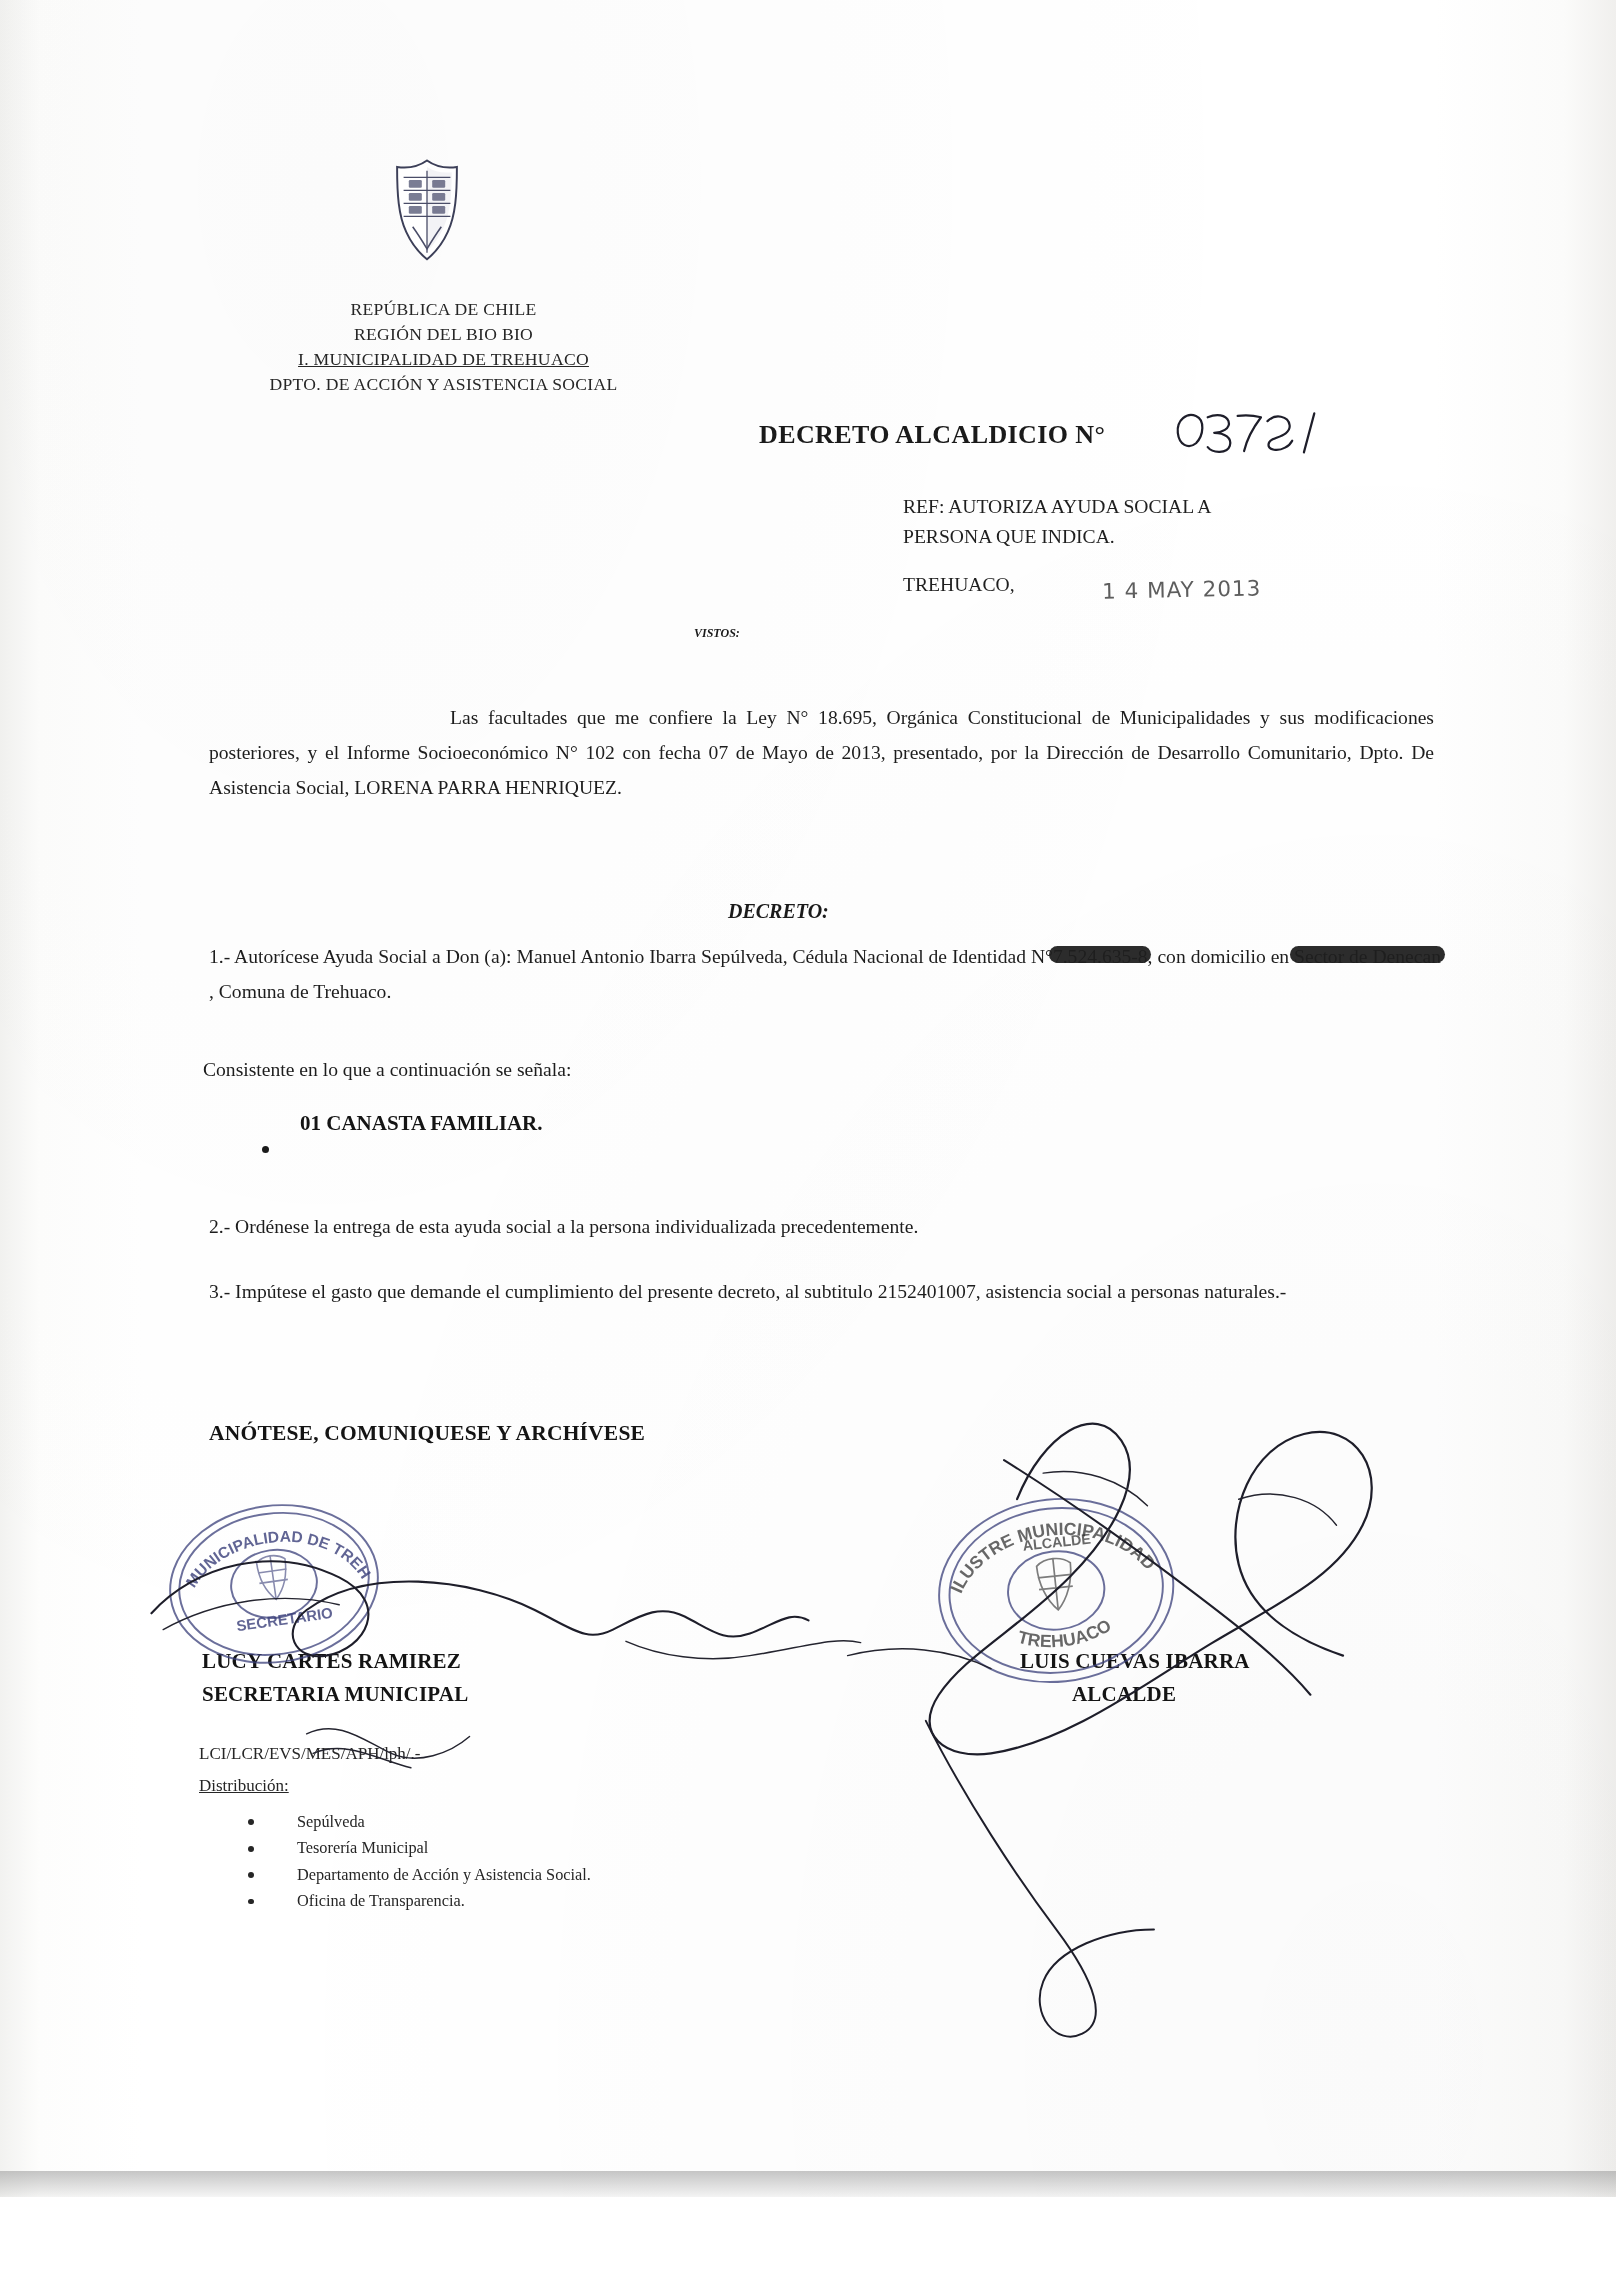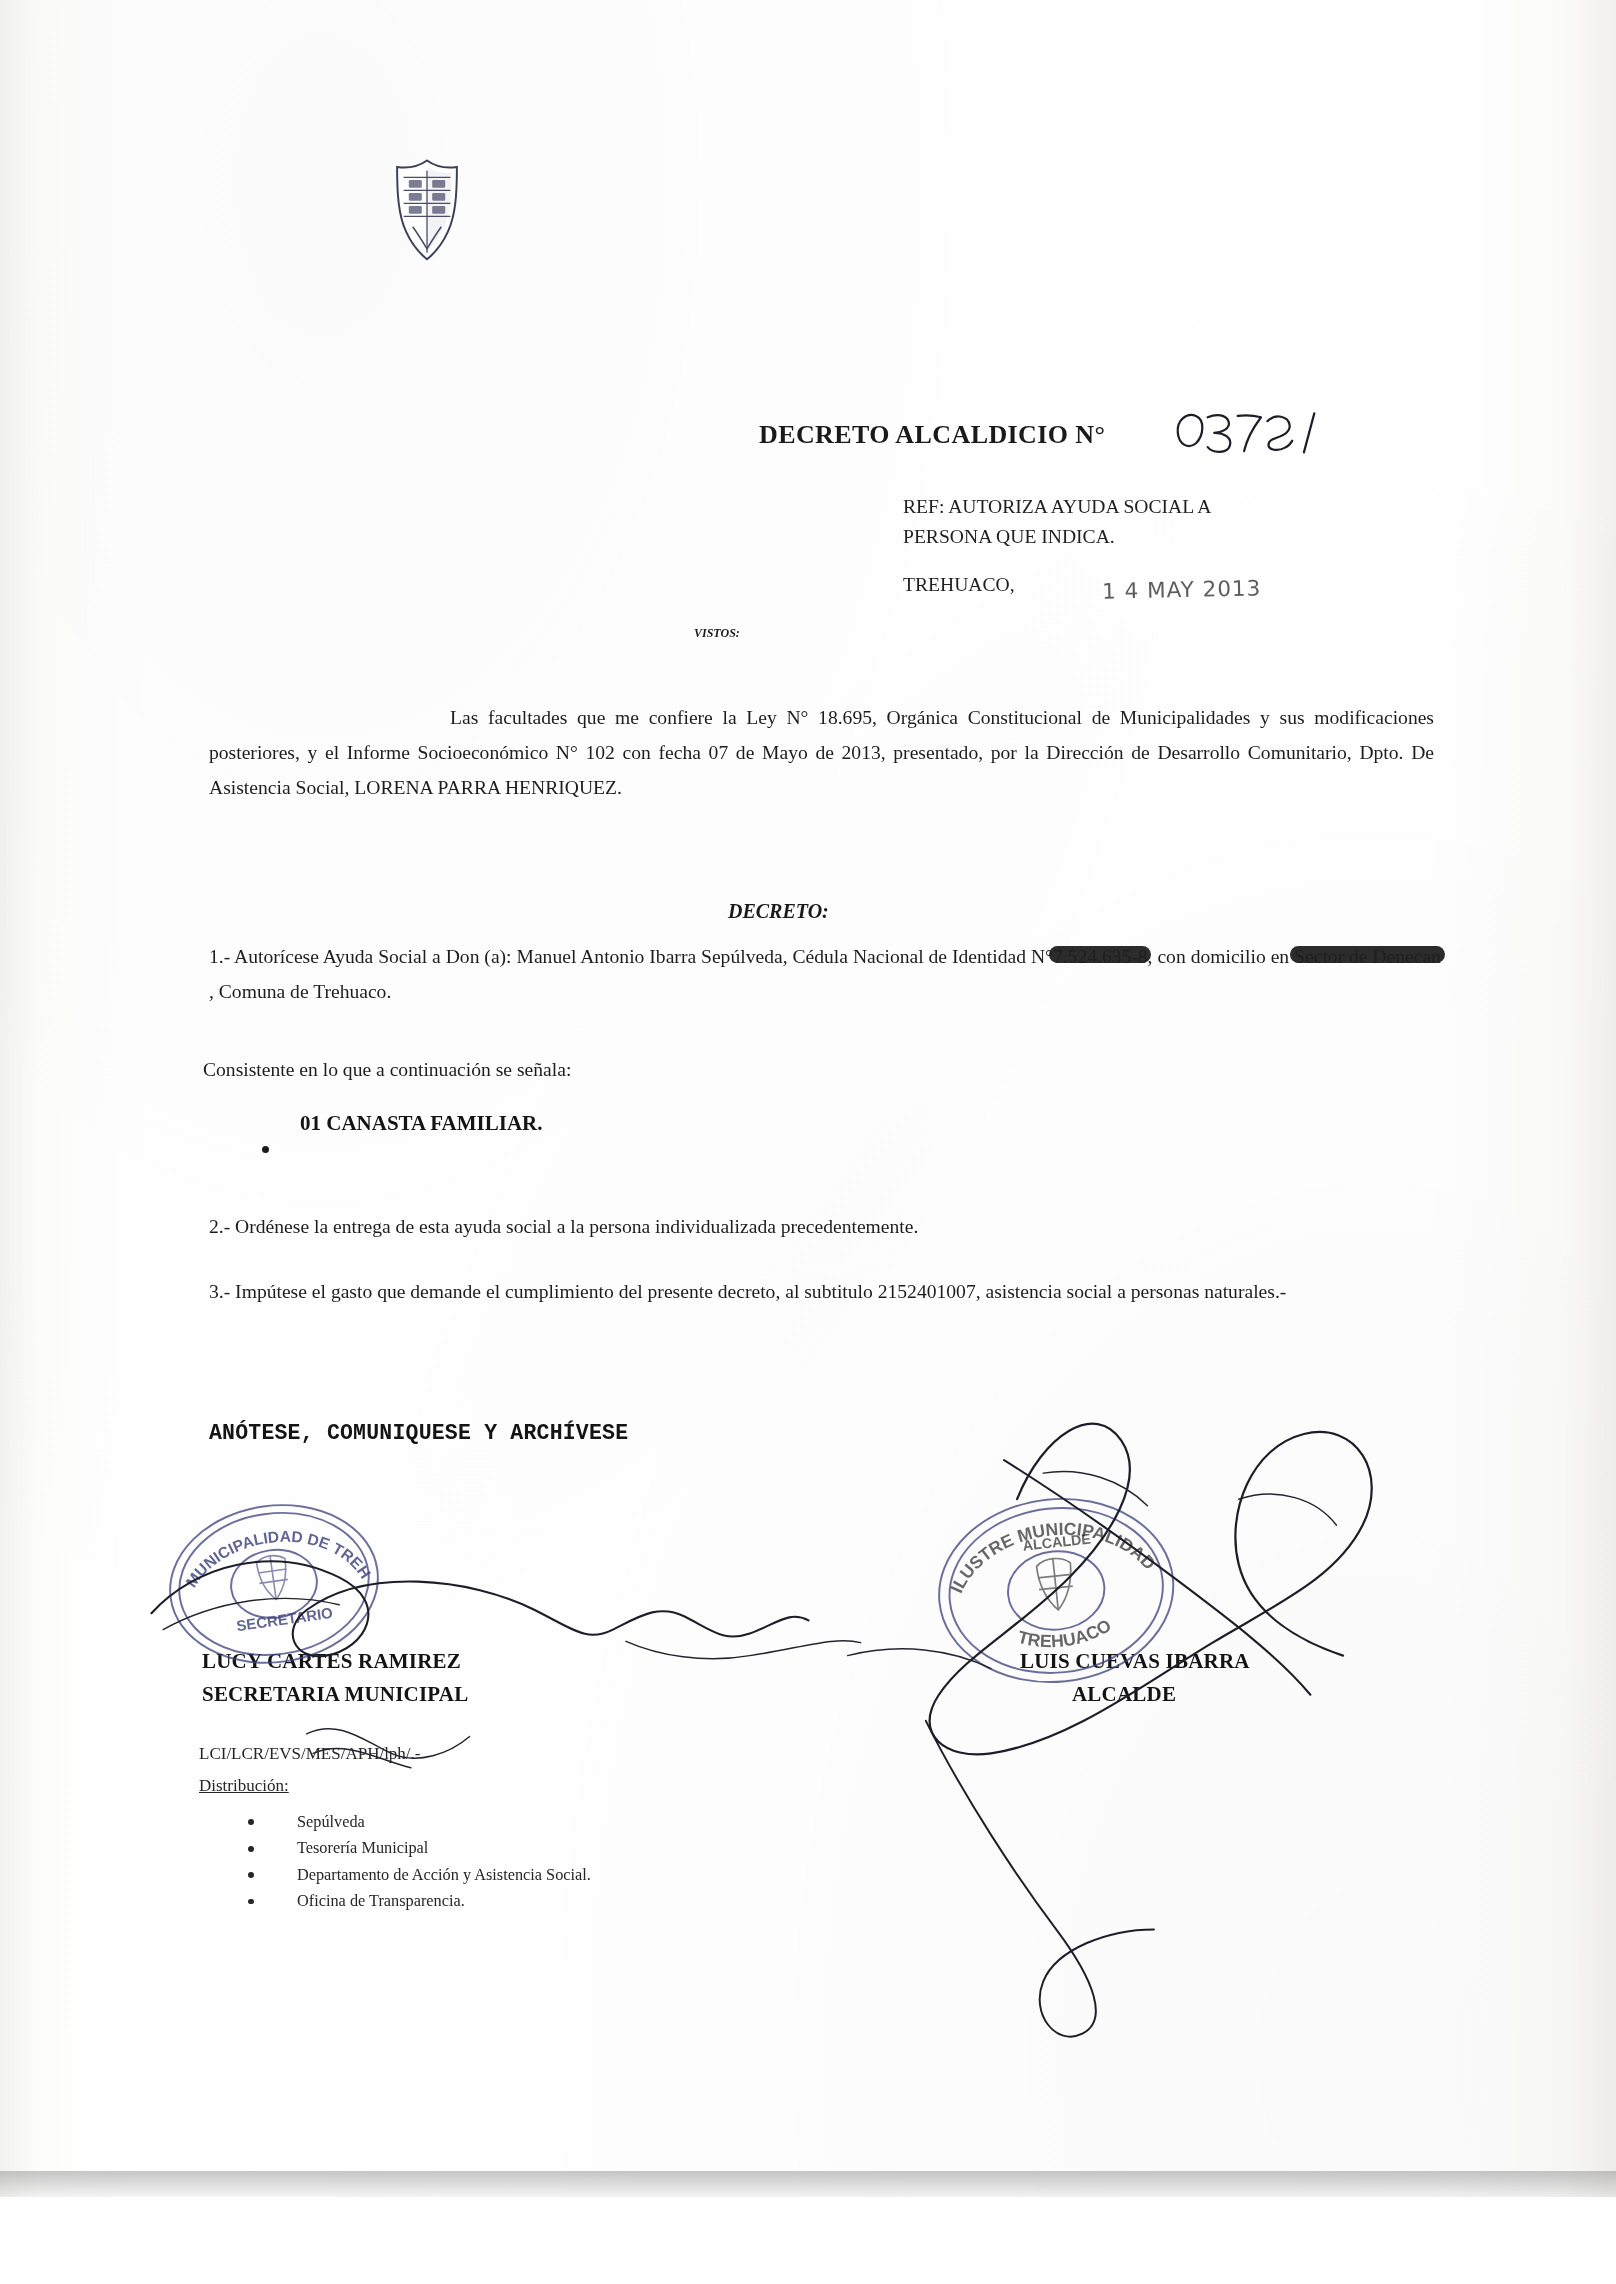--- a/index.html
+++ b/index.html
@@ -227,21 +227,20 @@
   }
 
   .anotese {
     position: absolute;
     left: 209px;
     top: 1421px;
     font-size: 21.5px;
     font-weight: bold;
     letter-spacing: 0.2px;
     color: #141414;
-    font-family: Liberation Mono, monospace;
   }
 
   
   .sig-left-name {
     position: absolute;
     left: 202px;
     top: 1649px;
     font-size: 21px;
     font-weight: bold;
     letter-spacing: 0.2px;
@@ -346,20 +345,26 @@
         <rect x="68" y="38" width="20" height="12" rx="2"></rect>
         <rect x="32" y="58" width="20" height="12" rx="2"></rect>
         <rect x="68" y="58" width="20" height="12" rx="2"></rect>
         <rect x="32" y="78" width="20" height="12" rx="2"></rect>
         <rect x="68" y="78" width="20" height="12" rx="2"></rect>
       </g>
       <path d="M38 110 C48 124 54 134 60 144 C66 134 72 124 82 110" fill="none" stroke="#4a4d68" stroke-width="2.4"></path>
     </svg>
   </div>
 
+  <div class="header-block">
+    <div>REPÚBLICA DE CHILE</div>
+    <div>REGIÓN DEL BIO BIO</div>
+    <div class="header-underline">I.  MUNICIPALIDAD DE TREHUACO</div>
+    <div>DPTO. DE ACCIÓN Y ASISTENCIA SOCIAL</div>
+  </div>
 
   <div class="decreto-title">DECRETO ALCALDICIO N°</div>
 
   <div class="hand-number">
     <svg viewBox="0 0 260 90" width="169" height="59" aria-hidden="true">
       <g class="ink" stroke="#1f2030" stroke-width="3.4">
         <path d="M12 44 C10 24 26 12 40 18 C54 24 52 48 40 60 C28 70 14 62 12 44 Z"></path>
         <path d="M58 20 C72 14 86 16 90 26 C94 38 78 44 68 44 C84 44 96 52 92 64 C88 76 66 76 58 66"></path>
         <path d="M104 18 C118 16 132 18 140 20 C128 36 118 54 114 72"></path>
         <path d="M150 26 C162 14 182 18 184 32 C186 46 166 50 158 54 C150 58 148 68 160 70 C172 72 184 64 188 56"></path>

